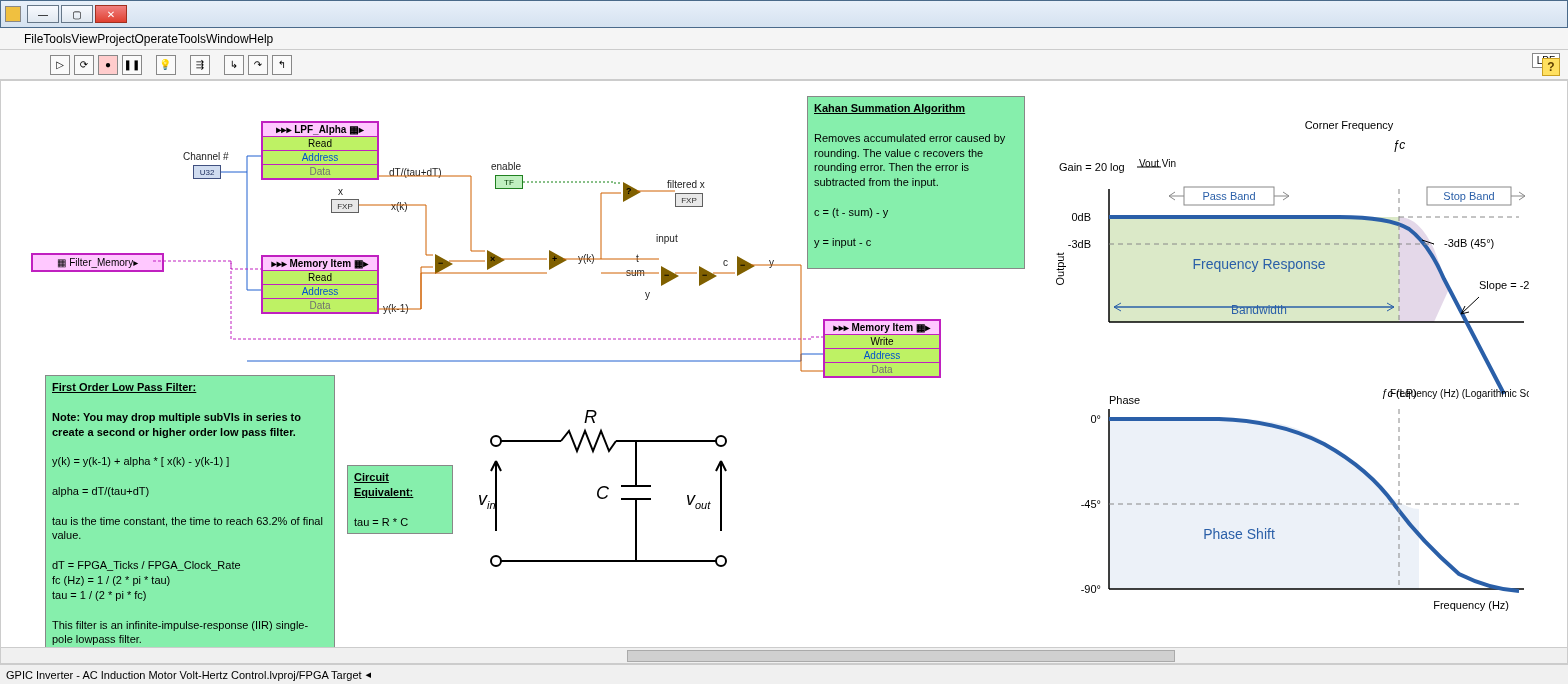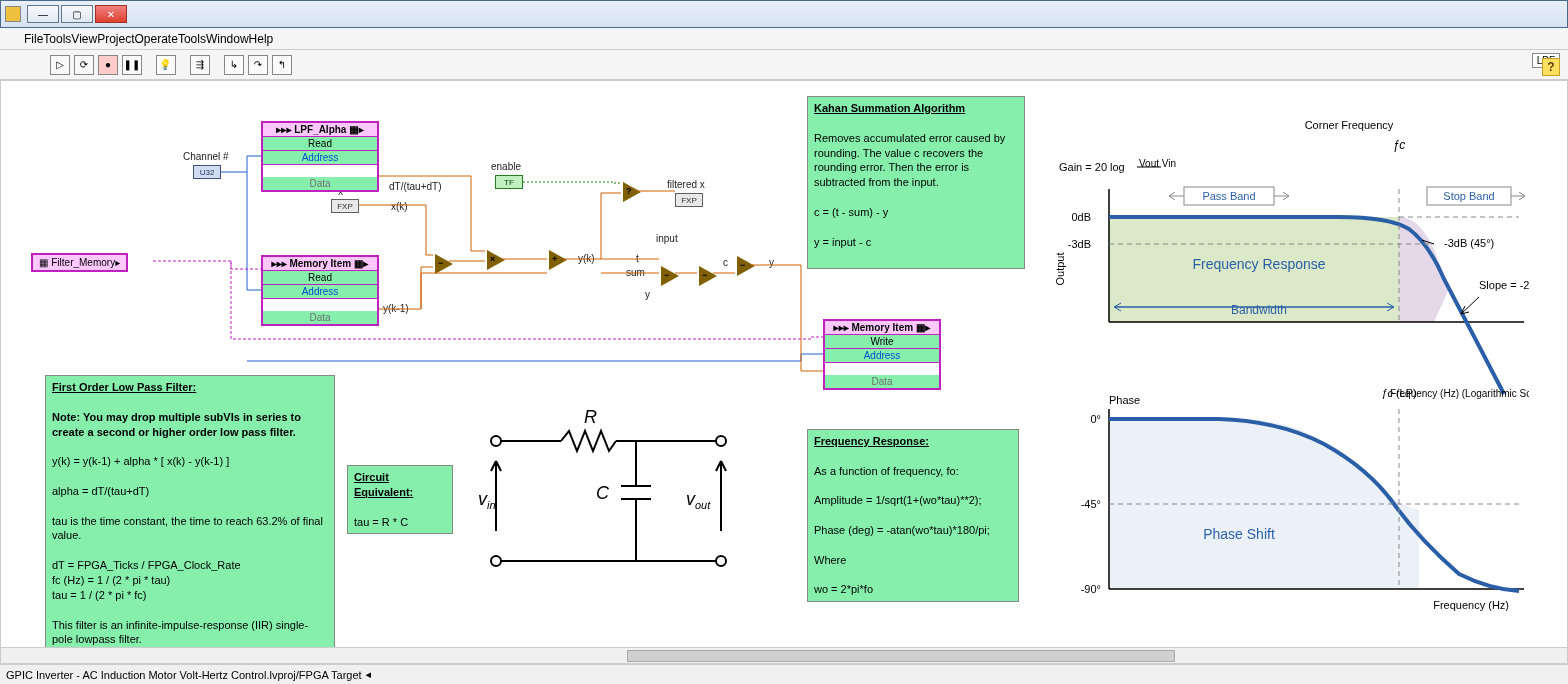--- a/index.html
+++ b/index.html
@@ -17,25 +17,25 @@
 .lpf-badge { position:absolute; right:8px; top:3px; border:1px solid #888; padding:1px 4px; font-size:10px; background:#fff; }
 .help-btn { position:absolute; right:8px; bottom:3px; width:18px; height:18px; border:1px solid #caa020; background:#ffe060; color:#604000; display:flex; align-items:center; justify-content:center; font-weight:bold; }
 .canvas { position:relative; width:100%; height:584px; background:#fff; border:1px solid #ccc; overflow:hidden; }
 .statusbar { height:20px; background:#f0f0f0; border-top:1px solid #ccc; display:flex; align-items:center; padding:0 6px; font-size:11px; }
 .scroll-h { position:absolute; bottom:0; left:0; right:0; height:16px; background:#f0f0f0; border-top:1px solid #ccc; display:flex; align-items:center; }
 .scroll-h .thumb { height:12px; background:#d0d0d0; border:1px solid #aaa; }
 .note { position:absolute; background:#86efac; border:1px solid #888; padding:4px 6px; font-size:11px; line-height:1.35; }
 .note-title { font-weight:bold; text-decoration:underline; }
 .mem-block { position:absolute; border:2px solid #c020c0; font-size:10px; text-align:center; }
 .mem-hdr { background:#ffc8ff; border-bottom:1px solid #c020c0; padding:1px 2px; font-weight:bold; display:flex; align-items:center; justify-content:center; gap:2px; }
-.mem-row { background:#86efac; border-bottom:1px solid #c020c0; padding:1px 2px; }
+.mem-row { background:#bef264; border-bottom:1px solid #c020c0; padding:1px 2px; }
 .mem-row.addr { color:#0050d0; }
 .mem-row.data { color:#707070; }
-.mem-row:last-child { border-bottom:none;margin-top:12px; }
-.memtab { position:absolute; border:2px solid #c020c0; background:#ffc8ff; padding:2px 6px; font-size:10px; }
+.mem-row:last-child { border-bottom:none; }
+.memtab { position:absolute; border:2px solid #c020c0; background:#ffc8ff; padding:2px 24px; font-size:10px; }
 .terminal { position:absolute; width:28px; height:14px; border:1px solid #405080; background:#d0dcf0; font-size:8px; display:flex; align-items:center; justify-content:center; color:#203060; }
 .terminal.tf { border-color:#208020; background:#c0f0c0; color:#084008; }
 .terminal.fxp { border-color:#606060; background:#e8e8e8; color:#303030; }
 .lbl { position:absolute; font-size:10px; color:#222; }
 .node { position:absolute; width:22px; height:18px; display:flex; align-items:center; justify-content:center; }
 .triop { width:0; height:0; border-top:9px solid transparent; border-bottom:9px solid transparent; border-left:16px solid #ffe088; position:relative; }
 .triop::before { content:''; position:absolute; left:-17px; top:-10px; width:0; height:0; border-top:10px solid transparent; border-bottom:10px solid transparent; border-left:18px solid #806000; }
 .triop-lbl { position:absolute; left:-14px; top:-6px; font-size:9px; font-weight:bold; }
 .chart-area { position:absolute; left:1048px; top:28px; width:480px; height:530px; background:#fff; font-size:10px; }
 svg text { font-family: "Segoe UI", Tahoma, sans-serif; }
@@ -110,21 +110,21 @@
     <div class="mem-row data">Data</div>
   </div>
 
   <div class="mem-block" style="left:822px; top:238px; width:118px;">
     <div class="mem-hdr">▸▸▸ Memory Item ▦▸</div>
     <div class="mem-row">Write</div>
     <div class="mem-row addr">Address</div>
     <div class="mem-row data">Data</div>
   </div>
 
-  <div class="lbl" style="left:388px; top:100px;text-align:right;">dT/(tau+dT)</div>
+  <div class="lbl" style="left:388px; top:86px;text-align:right;">dT/(tau+dT)</div>
   <div class="lbl" style="left:390px; top:120px;">x(k)</div>
   <div class="lbl" style="left:382px; top:222px;">y(k-1)</div>
   <div class="lbl" style="left:577px; top:172px;">y(k)</div>
   <div class="lbl" style="left:635px; top:172px;">t</div>
   <div class="lbl" style="left:625px; top:186px;">sum</div>
   <div class="lbl" style="left:644px; top:208px;">y</div>
   <div class="lbl" style="left:655px; top:152px;">input</div>
   <div class="lbl" style="left:722px; top:176px;">c</div>
   <div class="lbl" style="left:768px; top:176px;">y</div>
 
@@ -236,28 +236,20 @@
       <path d="M30 60 L25 70 M30 60 L35 70"></path>
       <line x1="255" y1="130" x2="255" y2="60"></line>
       <path d="M255 60 L250 70 M255 60 L260 70"></path>
     </g>
     <text x="118" y="22" font-size="18" font-style="italic">R</text>
     <text x="130" y="98" font-size="18" font-style="italic">C</text>
     <text x="12" y="104" font-size="18" font-style="italic"><tspan>v</tspan><tspan font-size="11" dy="4">in</tspan></text>
     <text x="220" y="104" font-size="18" font-style="italic"><tspan>v</tspan><tspan font-size="11" dy="4">out</tspan></text>
   </svg>
 
-  <div class="note" style="left:806px; top:348px; width:212px;">
-    <div class="note-title">Frequency Response:</div><br>
-    <div>As a function of frequency, fo:</div><br>
-    <div>Amplitude = 1/sqrt(1+(wo*tau)**2);</div><br>
-    <div>Phase (deg) =  -atan(wo*tau)*180/pi;</div><br>
-    <div>Where</div><br>
-    <div>wo = 2*pi*fo</div>
-  </div>
 
   <div class="chart-area">
     <svg width="480" height="530">
 
       <g transform="translate(60,50)">
         <rect x="0" y="58" width="290" height="105" fill="#cce0b0" opacity="0.7"></rect>
         <path d="M290 58 Q310 58 325 90 L340 130 L325 163 L290 163 Z" fill="#d8c8e0" opacity="0.7"></path>
         <line x1="0" y1="163" x2="0" y2="30" stroke="#000" stroke-width="1.5"></line>
         <line x1="0" y1="163" x2="415" y2="163" stroke="#000" stroke-width="1.5"></line>
         <path d="M0 58 L230 58 Q280 58 300 70 Q320 85 335 120 L395 235" stroke="#2a5fa8" stroke-width="4" fill="none"></path>

